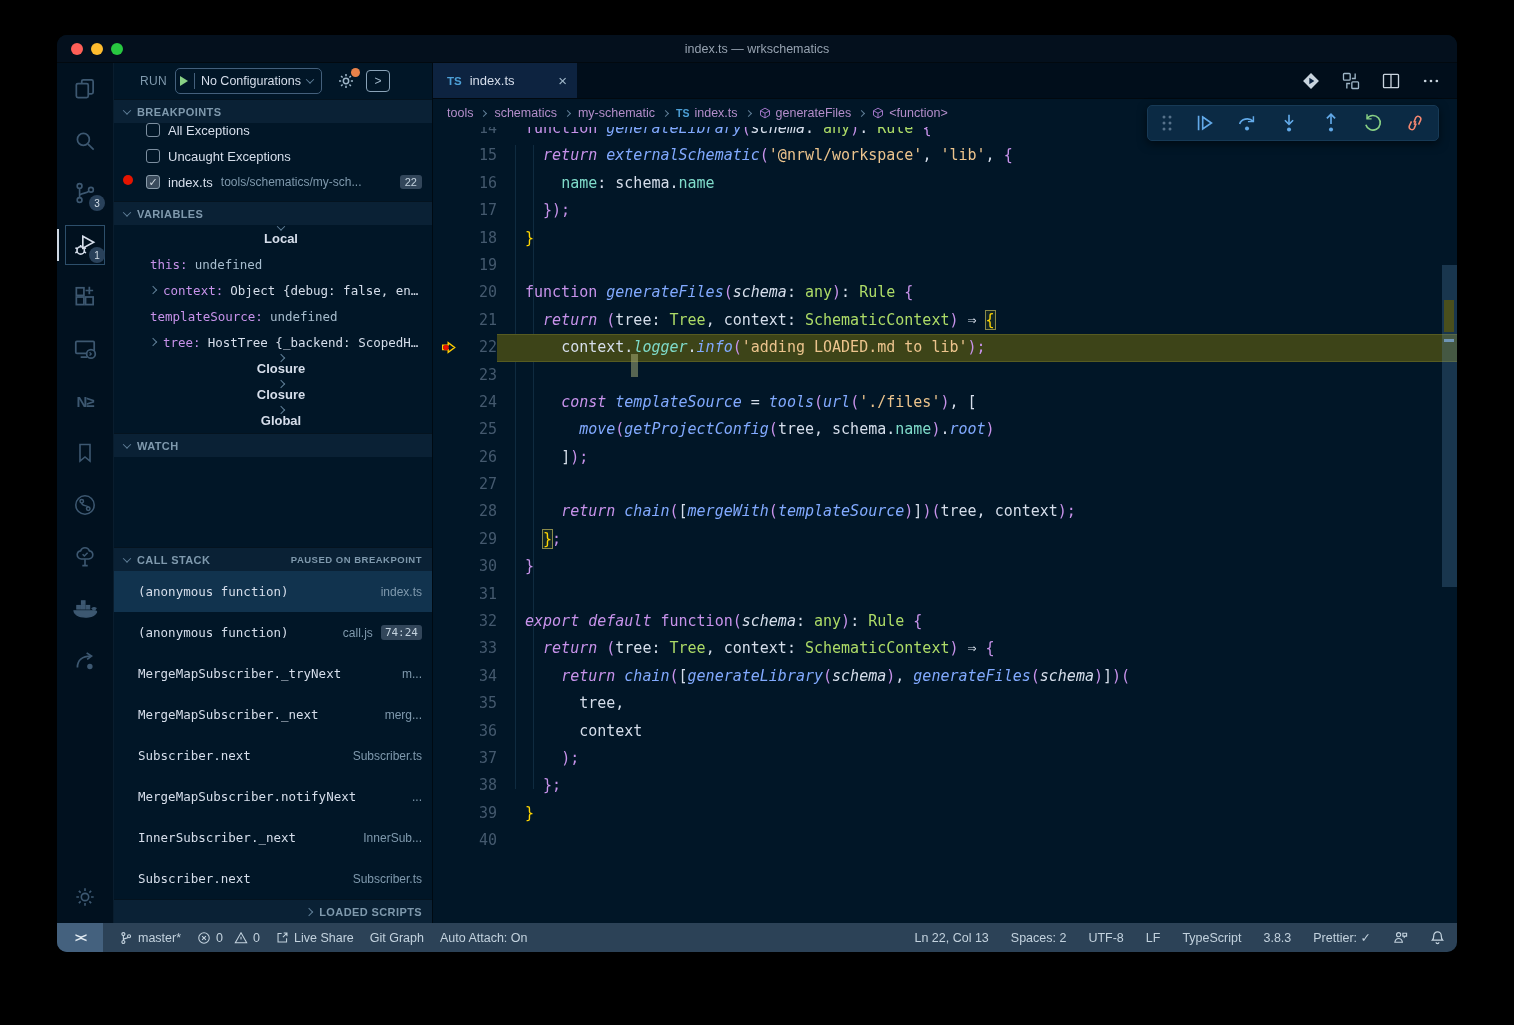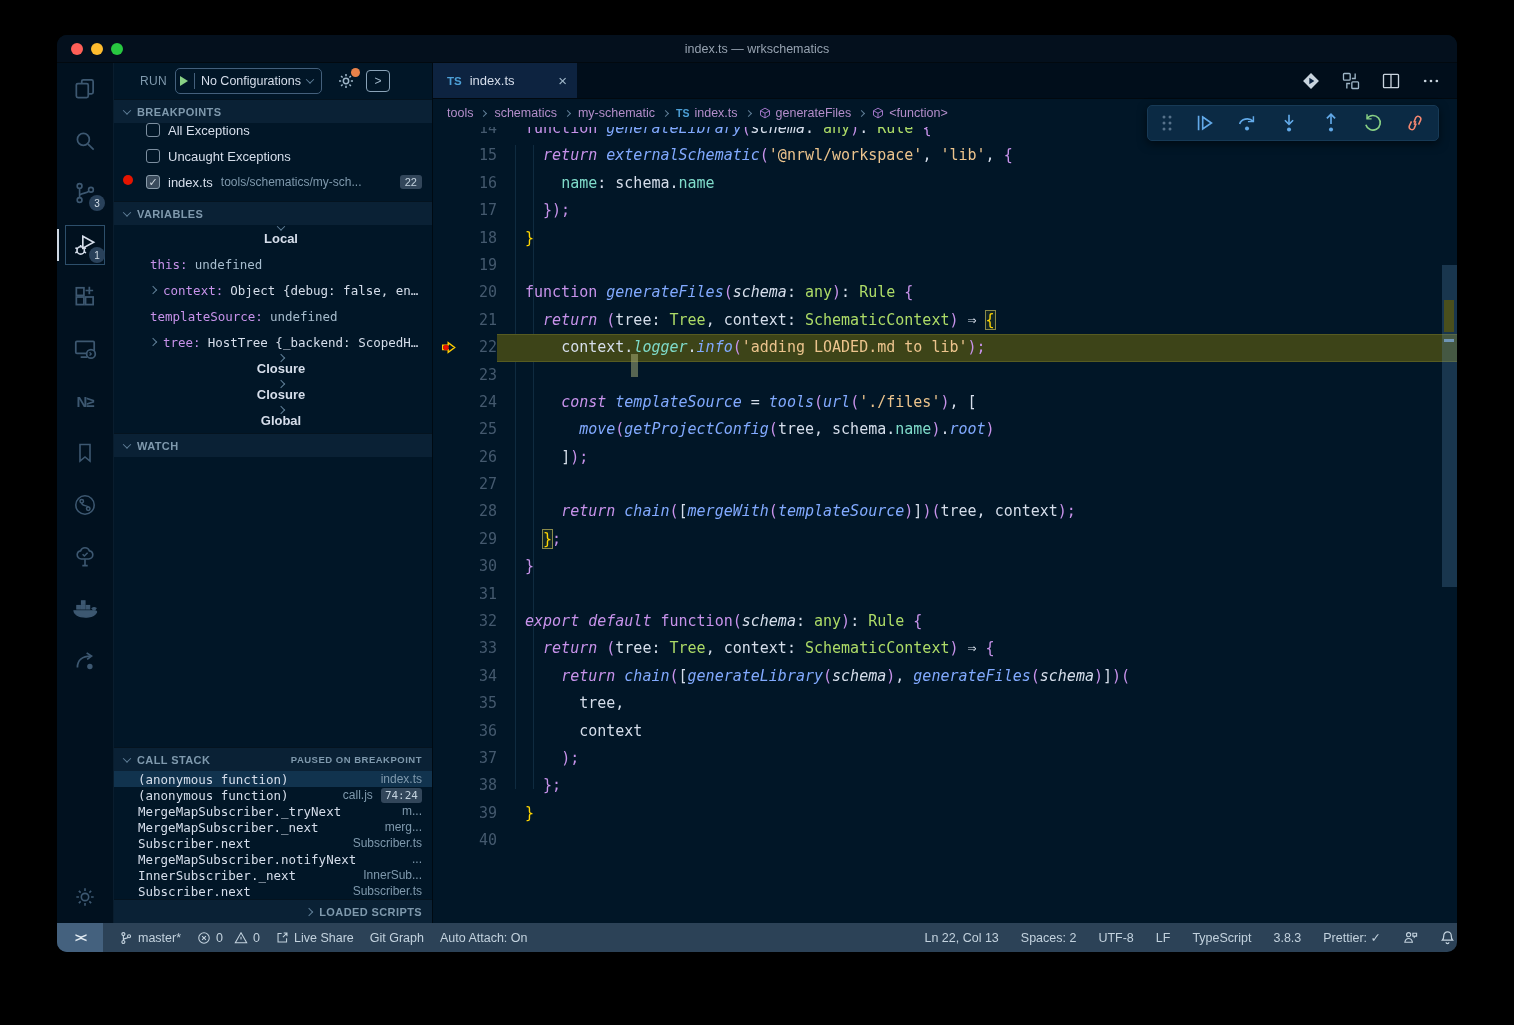--- a/index.html
+++ b/index.html
@@ -70,21 +70,21 @@
   .vars { flex:0 0 auto; }
   .var-scope { height:26px; display:flex; align-items:center; gap:0; padding-left:16px; font-weight:bold;flex-direction:column; }
   .var-row { height:26px; display:flex; align-items:center; padding-left:36px; gap:7px;
     font-family:"DejaVu Sans Mono", monospace; font-size:12.5px; white-space:nowrap; overflow:hidden;}
   .var-name { color:#c792ea; }
   .var-val { color:#d6deeb; }
   .var-val.und { color:#a6bccd; }
 
   .watch-body { flex:1; min-height:0; }
 
-  .cs-row { height:16px; display:flex; align-items:center; padding:0 10px 0 24px; gap:8px;
+  .cs-row { height:41px; display:flex; align-items:center; padding:0 10px 0 24px; gap:8px;
     font-family:"DejaVu Sans Mono", monospace; font-size:12.5px; flex:0 0 auto; white-space:nowrap;}
   .cs-row.sel { background:#11334e; }
   .cs-fn { color:#d6deeb; overflow:hidden; text-overflow:ellipsis; }
   .cs-file { margin-left:auto; color:#7f99ad; font-family:"Liberation Sans", sans-serif; font-size:12px; flex:0 0 auto;}
   .cs-pos { background:#32465a; color:#c3d2de; border-radius:3px; font-size:11px; padding:1px 4px; flex:0 0 auto;}
 
   
   .editor { flex:1; display:flex; flex-direction:column; position:relative; min-width:0; background:#011627; }
   .tabbar { height:36px; background:#010e1b; display:flex; align-items:stretch; border-bottom:1px solid #02090f; flex:0 0 auto;}
   .tab { width:144px; background:#0d2340; display:flex; align-items:center; gap:8px; padding:0 10px 0 14px;
@@ -135,21 +135,21 @@
   .ov-slider { position:absolute; right:0; width:15px; top:138px; height:322px; background:rgba(90,140,180,.28); }
   .ov-cur { position:absolute; right:3px; width:10px; top:173px; height:32px; background:#4a4f1d; }
   .ov-sel { position:absolute; right:3px; width:10px; top:212px; height:3px; background:#6f95b5; }
 
   
   .statusbar { height:29px; background:#2c4257; display:flex; align-items:center; color:#c3d2de;
     font-size:12.5px; flex:0 0 auto; }
   .sb-remote { height:100%; background:#44617e; display:flex; align-items:center; justify-content:center;
     width:46px; font-weight:bold; font-size:12px; letter-spacing:-2px; color:#e3ecf3; flex:0 0 auto;}
   .sb-item { display:flex; align-items:center; gap:5px; margin-left:16px; white-space:nowrap;}
-  .sb-right { margin-left:auto; display:flex; align-items:center; gap:22px; padding-right:2px; }
+  .sb-right { margin-left:auto; display:flex; align-items:center; gap:22px; padding-right:12px; }
   .sb-right .sb-item { margin-left:0; }
 
   svg.ic { display:block; }
 </style>
 </head>
 <body>
 
 <div id="window">
 
   <div class="titlebar">

